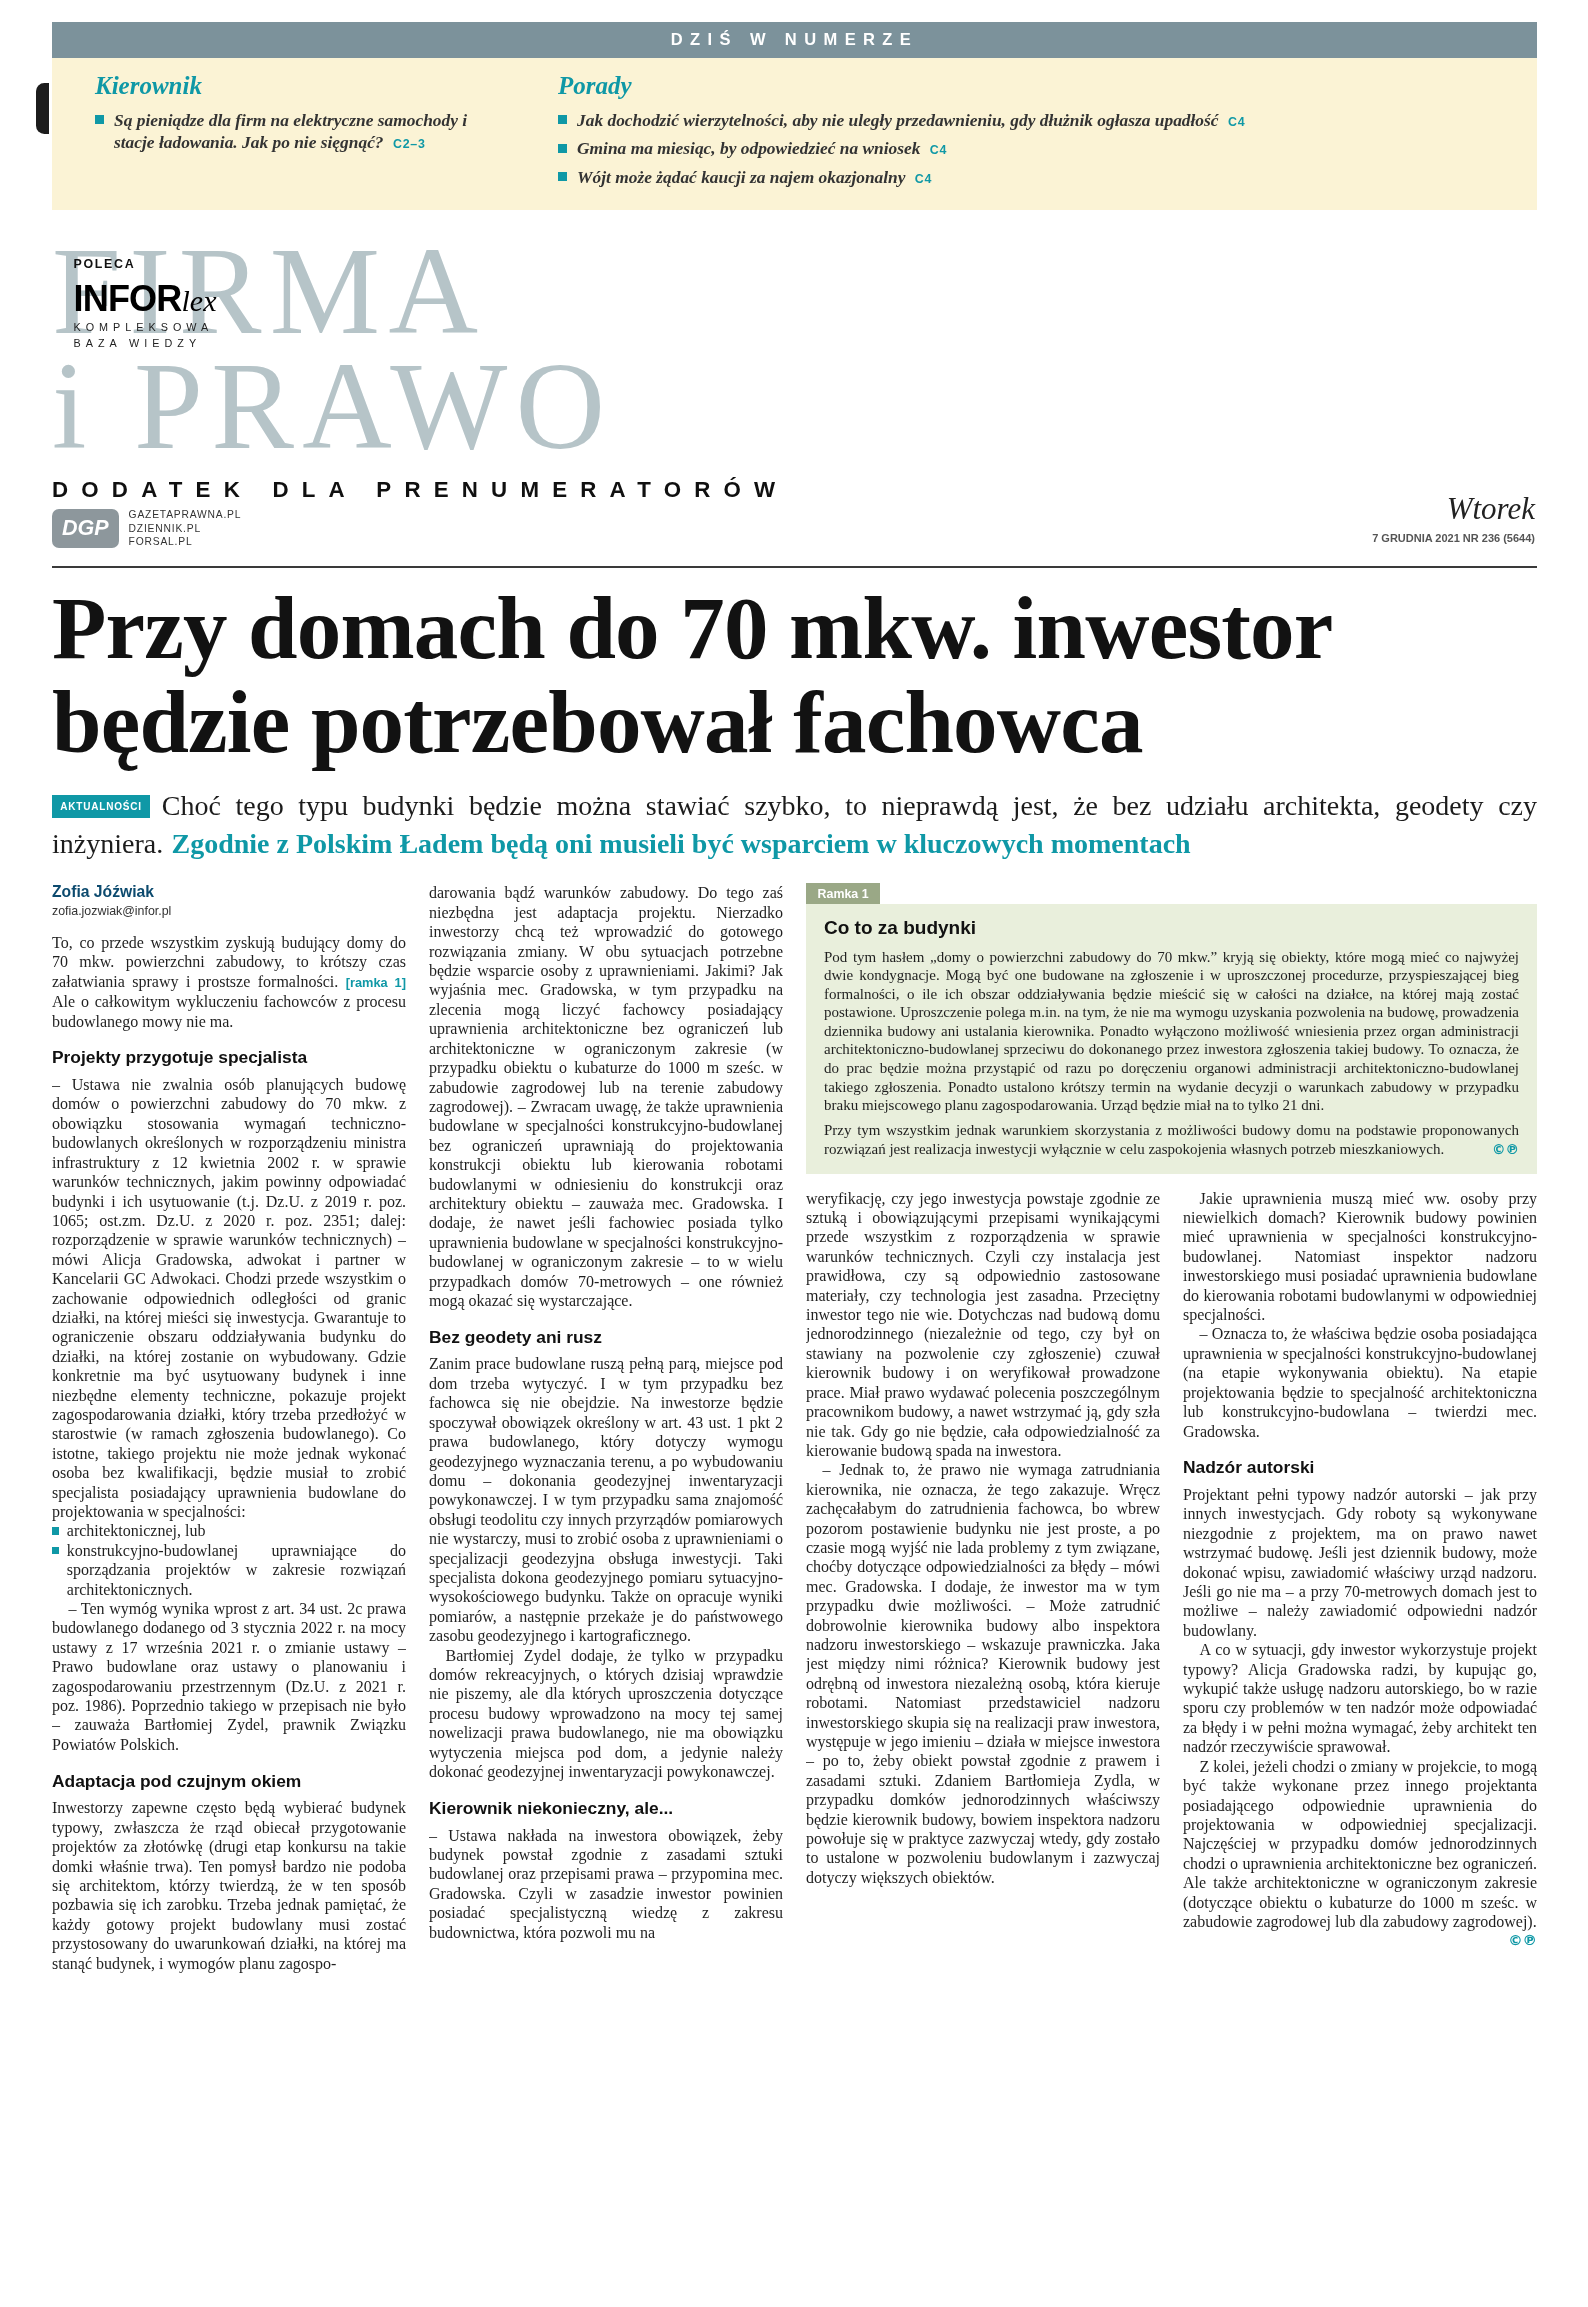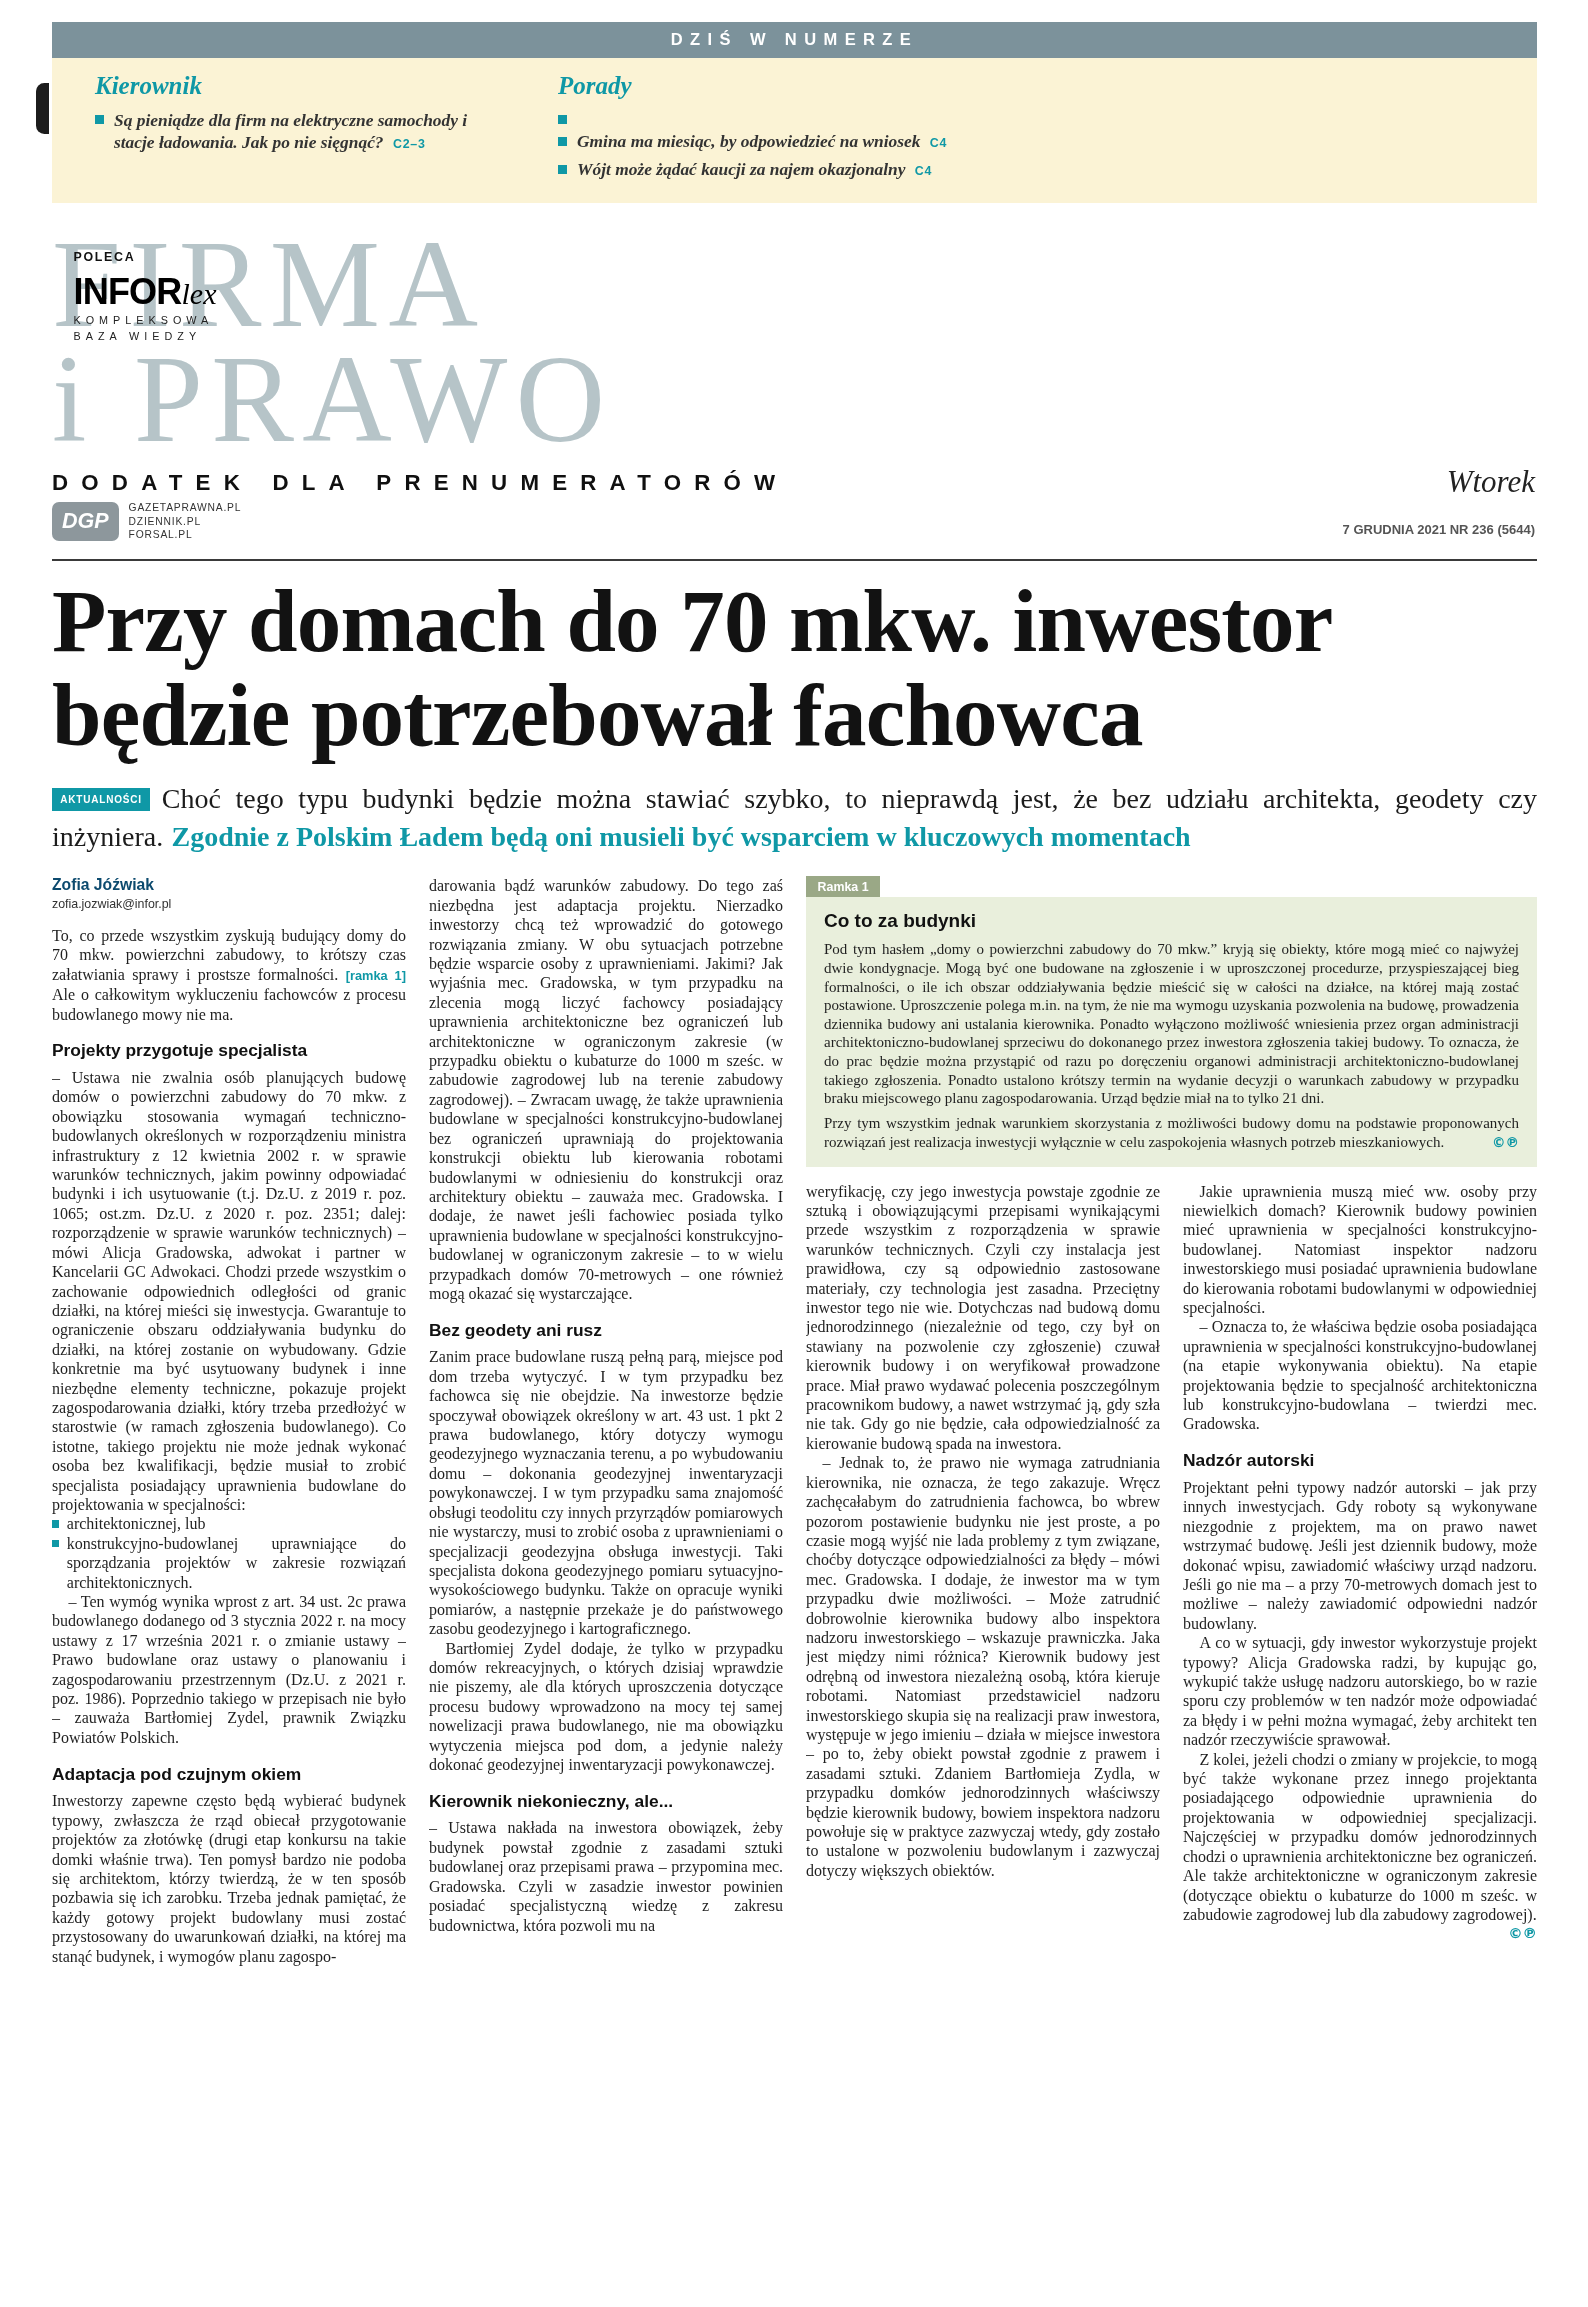--- a/index.html
+++ b/index.html
@@ -31,21 +31,21 @@
   .tagline{font-family:"Liberation Sans",sans-serif;font-size:10.8px;letter-spacing:5px;color:#222;margin-top:4.1px;}
   .dgp-row{position:absolute;left:0;bottom:6.6px;display:flex;align-items:center;}
   .dgp-logo{background:#8d979c;color:#fff;font-family:"Liberation Sans",sans-serif;font-weight:bold;font-style:italic;
             font-size:21.5px;padding:6.6px 10px;border-radius:7px;margin-right:10px;}
   .dgp-sites{font-family:"Liberation Sans",sans-serif;font-weight:normal;font-size:10.3px;color:#333;letter-spacing:0.8px;line-height:1.35;}
   .mast-center{padding-top:6.6px;}
   .mast-line1,.mast-line2{font-family:"Liberation Serif",serif;font-size:124px;line-height:0.93;color:#b6c4c8;letter-spacing:8.3px;}
   .mast-sub{font-family:"Liberation Sans",sans-serif;font-weight:bold;font-size:22.3px;letter-spacing:13.2px;color:#101010;margin-top:13.2px;}
   .date-block{position:absolute;right:2px;bottom:11.6px;text-align:right;}
   .weekday{font-style:italic;font-size:31px;color:#222;}
-  .date-line{font-family:"Liberation Sans",sans-serif;font-weight:bold;font-size:13px;color:#555;margin-top:22px;}
+  .date-line{font-family:"Liberation Sans",sans-serif;font-weight:bold;font-size:11px;color:#555;margin-top:5px;}
   .rule{height:1.7px;background:#3a3a3a;margin-top:10px;}
 
   
   .headline{font-family:"Liberation Serif",serif;font-size:89px;line-height:1.06;font-weight:bold;
             color:#121212;margin:13.2px 0 0;letter-spacing:-0.8px;}
   .standfirst{margin-top:18px;font-size:28px;line-height:1.33;color:#1c1c1c;text-align:justify;}
   .tag{display:inline-block;background:#0f98a6;color:#fff;font-family:"Liberation Sans",sans-serif;font-weight:bold;
        font-size:10px;letter-spacing:0.8px;padding:5px 8.3px 4.1px;vertical-align:5px;margin-right:11.6px;}
   .sf-teal{color:#0f98a6;font-weight:bold;margin-left:8.3px;}
 
@@ -94,20 +94,21 @@
               <span class="sq"></span>
               <span>Są pieniądze dla firm na elektryczne samochody i stacje ładowania. Jak po nie sięgnąć? <span class="pageref">C2–3</span></span>
             </div>
           </div>
       </div>
       <div class="digest-col porady">
         <div class="digest-title">Porady</div>
         <div>
             <div class="digest-item">
               <span class="sq"></span>
+              <span>Jak dochodzić wierzytelności, aby nie uległy przedawnieniu, gdy dłużnik ogłasza upadłość <span class="pageref">C4</span></span>
             </div>
             <div class="digest-item">
               <span class="sq"></span>
               <span>Gmina ma miesiąc, by odpowiedzieć na wniosek <span class="pageref">C4</span></span>
             </div>
             <div class="digest-item">
               <span class="sq"></span>
               <span>Wójt może żądać kaucji za najem okazjonalny <span class="pageref">C4</span></span>
             </div>
           </div>

